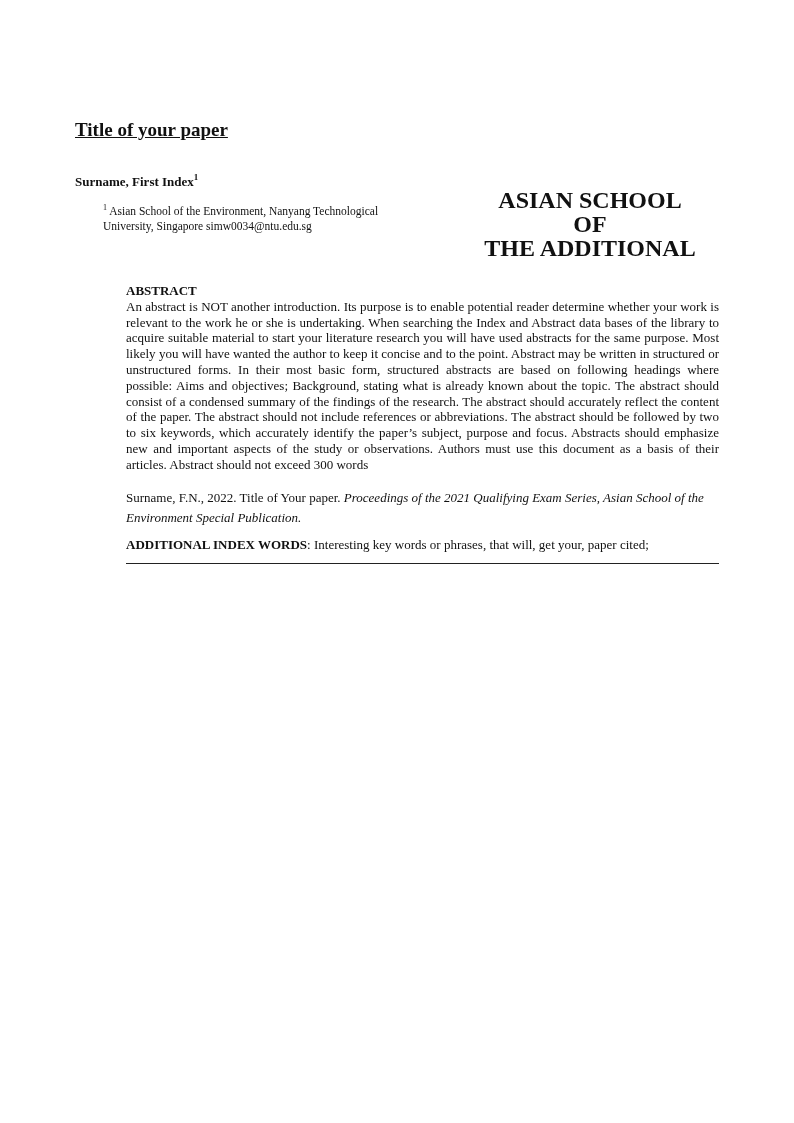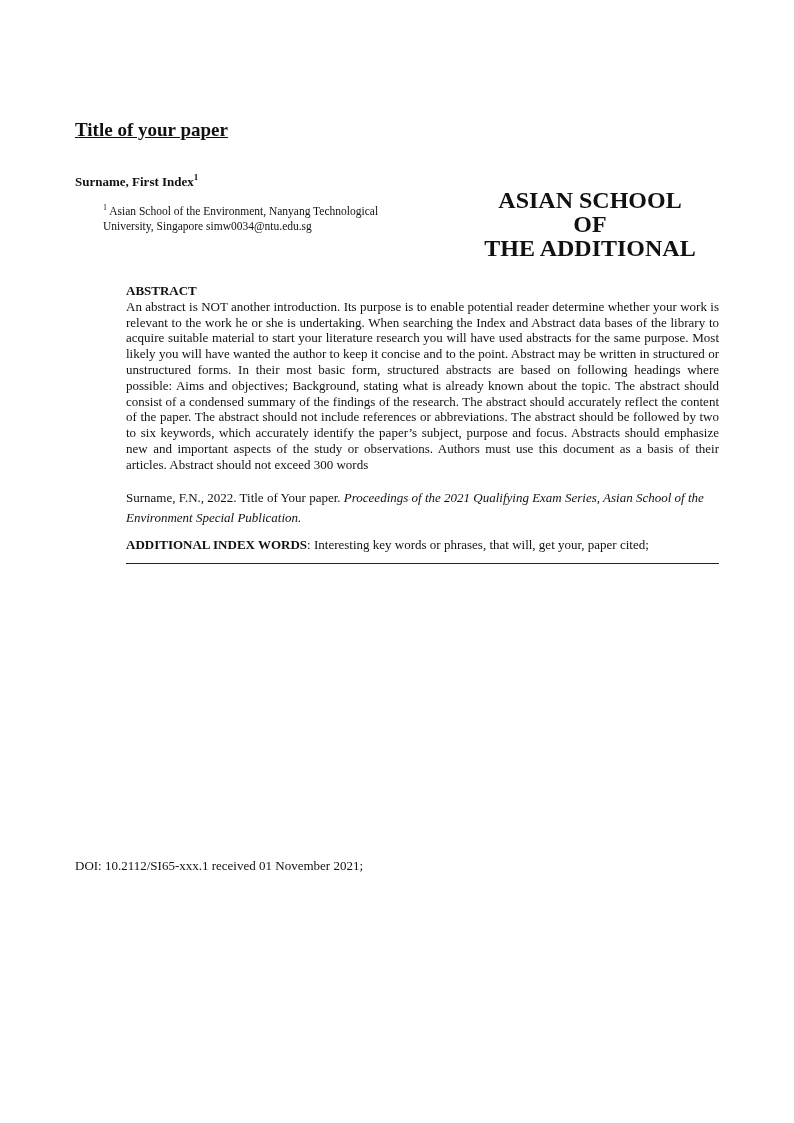--- a/index.html
+++ b/index.html
@@ -43,14 +43,13 @@
   <span>An abstract is NOT another introduction. Its purpose is to enable potential reader determine whether your work is relevant to the work he or she is undertaking. When searching the Index and Abstract data bases of the library to acquire suitable material to start your literature research you will have used abstracts for the same purpose. Most likely you will have wanted the author to keep it concise and to the point. Abstract may be written in structured or unstructured forms. In their most basic form, structured abstracts are based on following headings where possible: Aims and objectives; Background, stating what is already known about the topic. The abstract should consist of a condensed summary of the findings of the research. The abstract should accurately reflect the content of the paper. The abstract should not include references or abbreviations. The abstract should be followed by two to six keywords, which accurately identify the paper’s subject, purpose and focus. Abstracts should emphasize new and important aspects of the study or observations. Authors must use this document as a basis of their articles. Abstract should not exceed 300 words</span>
 </div>
 
 <div class="abs citation"><span>Surname, F.N., 2022. Title of Your paper. </span><i>Proceedings of the 2021 Qualifying Exam Series, Asian School of the Environment Special Publication.</i></div>
 
 <div class="abs keywords"><b>ADDITIONAL INDEX WORDS</b><span>: Interesting key words or phrases, that will, get your, paper cited;</span></div>
 
 <div class="abs rule"></div>
 
 <div class="abs doi">
-  <div>DOI: 10.2112/SI65-xxx.1 received 01 November 2021;</div>
 </div>
 
 </body></html>

